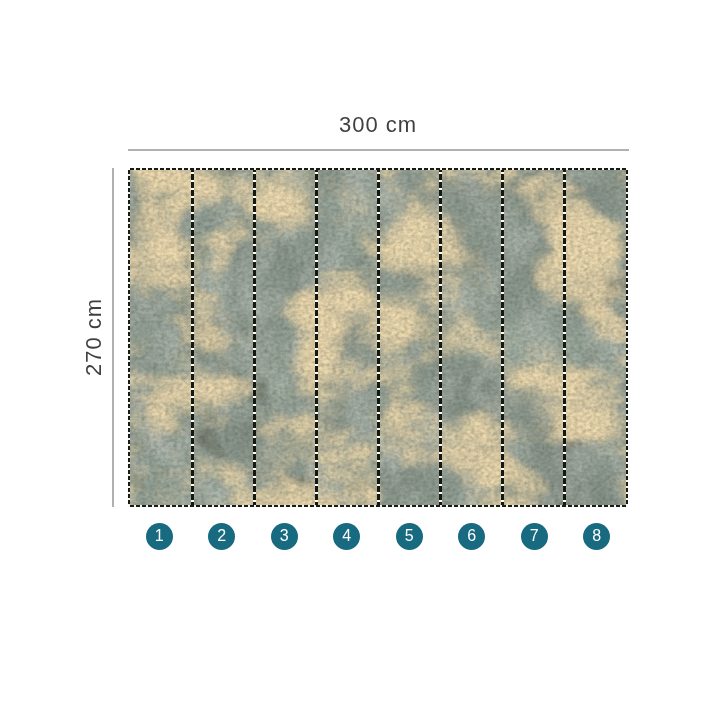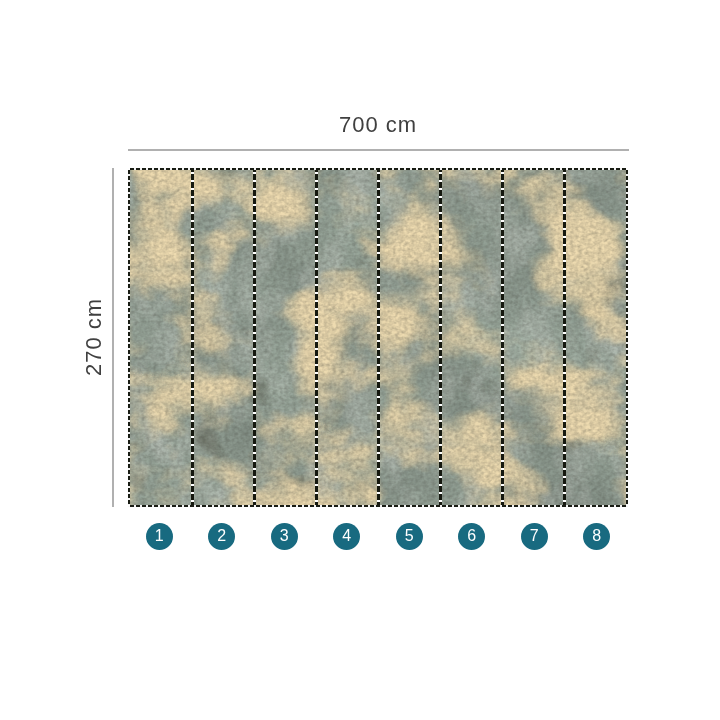--- a/index.html
+++ b/index.html
@@ -135,21 +135,21 @@
     font-weight: 400;
     line-height: 1;
     user-select: none;
   }
 </style>
 </head>
 <body>
 
 <div class="scene">
 
-  <div class="dim-top-label">700 cm</div>
+  <div class="dim-top-label">300 cm</div>
   <div class="dim-top-line"></div>
 
   <div class="dim-left-label">270 cm</div>
   <div class="dim-left-line"></div>
 
   <div class="wallpaper">
     <svg viewBox="0 0 500 340" preserveAspectRatio="none" xmlns="http://www.w3.org/2000/svg">
       <defs>
         <filter id="fBase" x="-10%" y="-10%" width="120%" height="120%">
           <feTurbulence type="fractalNoise" baseFrequency="0.011 0.014" numOctaves="4" seed="8"></feTurbulence>

